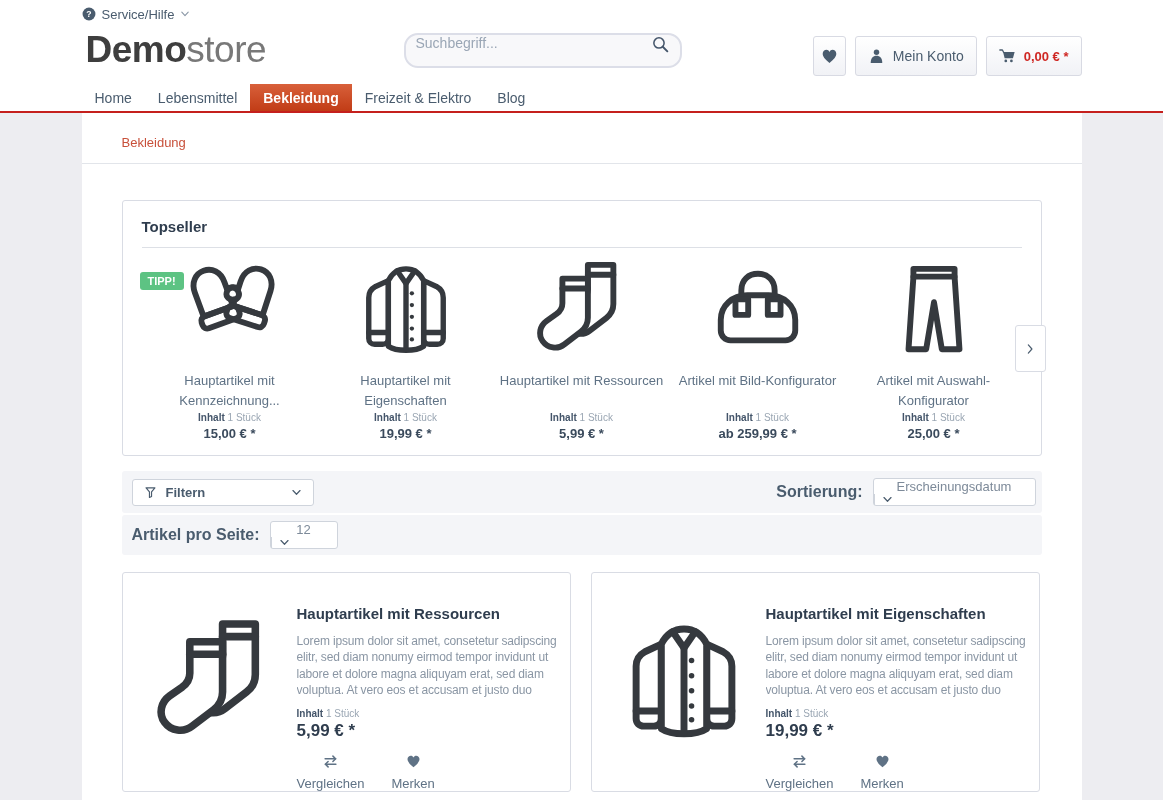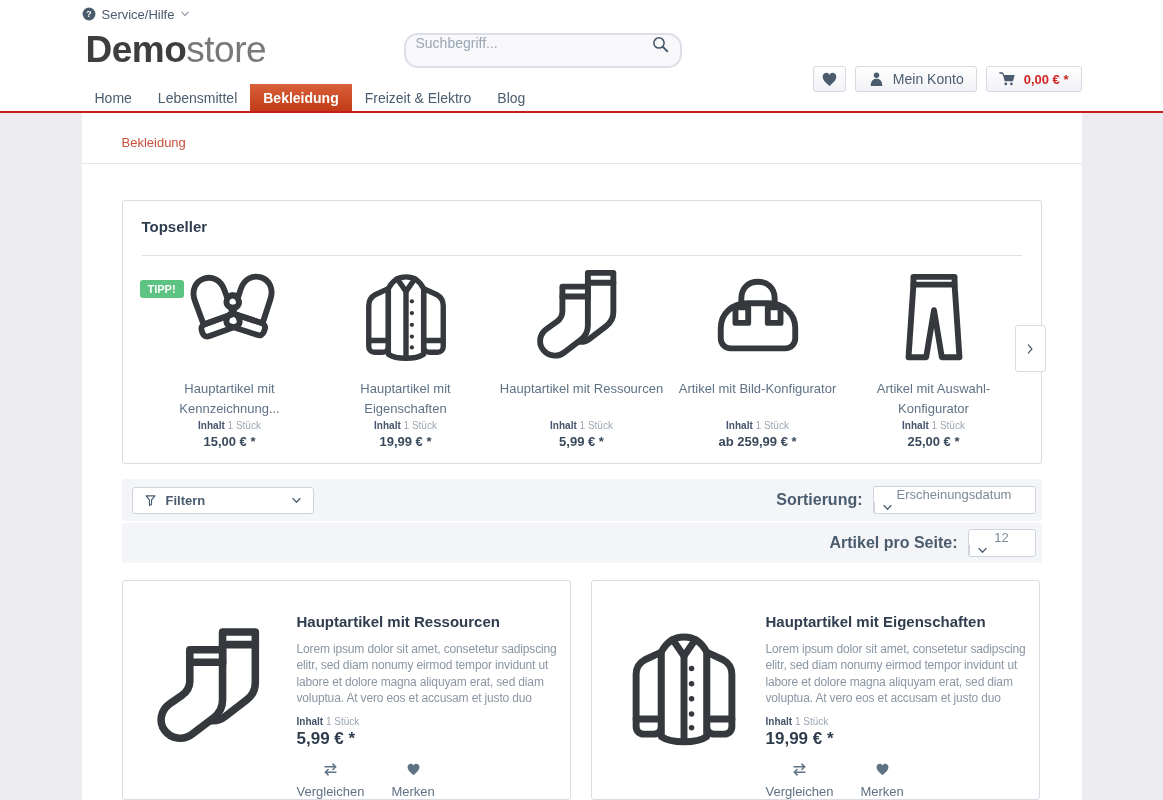--- a/index.html
+++ b/index.html
@@ -21,23 +21,23 @@
   .logo b { font-weight:bold; color:#3e3e3e; }
   .logo span { font-weight:normal; color:#787878; }
   .search { position:absolute; left:322px; top:5px; width:278px; height:35px;
     background:#f8f8fa; border:2px solid #dcdee8; border-radius:14px;
     display:flex; align-items:flex-start; padding:0 10px; }
   .search input { flex:1; border:none; outline:none; background:transparent;
     font-family:inherit; font-size:14px; color:#4a5c6e; }
   .search input::placeholder { color:#9aa6b5; }
   .search svg { width:19px; height:19px; color:#44556a; }
   .hbtns { position:absolute; right:0; top:8px; display:flex; gap:9px; }
-  .hbtn { height:26px; background:linear-gradient(#ffffff,#f1f2f6); border:1px solid #d8dae3;
+  .hbtn { height:40px; background:linear-gradient(#ffffff,#f1f2f6); border:1px solid #d8dae3;
     border-radius:3px; display:flex; align-items:center; gap:8px; padding:0 12px;
-    font-size:14px; color:#4a5c6e; cursor:pointer;margin-top:30px; }
+    font-size:14px; color:#4a5c6e; cursor:pointer; }
   .hbtn.sq { width:33px; padding:0; justify-content:center; }
   .hbtn svg { width:17px; height:17px; color:#4a5c6e; }
   .hbtn .amount { color:#cf2723; font-weight:bold; font-size:13px; }
 
   
   .nav { background:#fff; border-bottom:2px solid #c5201d; }
   .nav .container { display:flex; height:27px; }
   .nav-item { display:flex; align-items:center; padding:0 13px; font-size:14px;
     color:#4a5c6e; cursor:pointer; white-space:nowrap; }
   .nav-item.active { background:linear-gradient(#d8603a,#c13c16); color:#fff; font-weight:bold; }
@@ -45,41 +45,41 @@
   
   .page { height:687px; }
   .content { width:1000px; margin:0 auto; background:#fff; height:100%; }
   .crumb-row { padding:22px 40px 13px; border-bottom:1px solid #e2e5ea; font-size:13px; }
   .crumb { color:#c8503a; cursor:pointer; }
 
   
   .panel { margin:36px 40px 0; border:1px solid #d9dce4; border-radius:3px;
     padding:17px 19px 14px; position:relative; background:#fff; }
   .panel-title { font-size:15px; font-weight:bold; color:#2f3d4e;
-    padding-bottom:20px; border-bottom:1px solid #dde0e6; }
+    padding-bottom:12px; border-bottom:1px solid #dde0e6; }
   .ts-row { display:flex; margin-top:10px; }
   .ts-item { width:20%; text-align:center; position:relative; }
   .ts-iconbox { height:104px; display:flex; align-items:center; justify-content:center; cursor:pointer; }
   .ts-iconbox svg { width:98px; height:100px; }
   .ts-name { margin-top:9px; font-size:13px; color:#5f7285; line-height:1.55;
     min-height:41px; padding:0 6px; cursor:pointer; }
   .unit { font-size:10px; color:#9aa6b3; }
   .unit b { color:#44556a; }
   .ts-price { margin-top:3px; font-size:13px; font-weight:bold; color:#3a4a5c; }
   .badge-tip { position:absolute; top:14px; left:-2px; background:#5dc383; color:#fff;
     font-size:11px; font-weight:bold; padding:3px 8px; border-radius:3px; }
   .ts-next { position:absolute; right:-5px; top:124px; width:31px; height:47px;
     background:#fff; border:1px solid #d9dce4; border-radius:3px; cursor:pointer;
     display:flex; align-items:center; justify-content:center; color:#4a5c6e; }
   .ts-next svg { width:12px; height:14px; }
 
   
   .bar { margin:15px 40px 0; background:#f4f5f8; height:42px; border-radius:3px;
     display:flex; align-items:center; padding:0 6px 0 10px; }
-  .bar2 { margin-top:2px; height:40px; justify-content:flex-end; }
+  .bar2 { margin-top:2px; height:40px; }
   .filter-btn { width:182px; height:27px; background:#fff; border:1px solid #cfd4dc;
     border-radius:3px; display:flex; align-items:center; gap:9px; padding:0 11px;
     font-size:13px; font-weight:bold; color:#4a5c6e; cursor:pointer; }
   .filter-btn svg.f { width:13px; height:13px; }
   .filter-btn svg.c { width:11px; height:11px; margin-left:auto; }
   .tool-label { font-size:16px; font-weight:bold; color:#4a5c6e; }
   .sort-group { margin-left:auto; display:flex; align-items:center; gap:10px; }
   .select { height:28px; background:#fff; border:1px solid #cfd4dc; border-radius:3px;
     display:flex; align-items:center; font-size:13px; color:#7d8a99; cursor:pointer;flex-direction:column; }
   .select .val { padding:0 12px; white-space:nowrap; }

